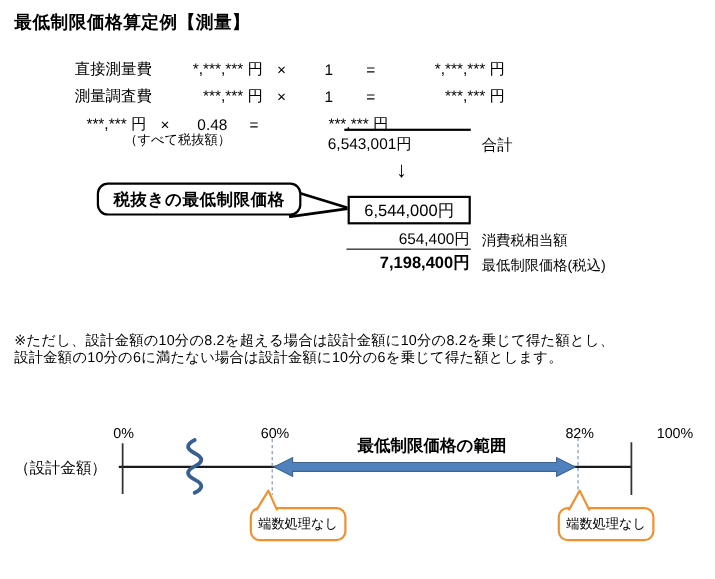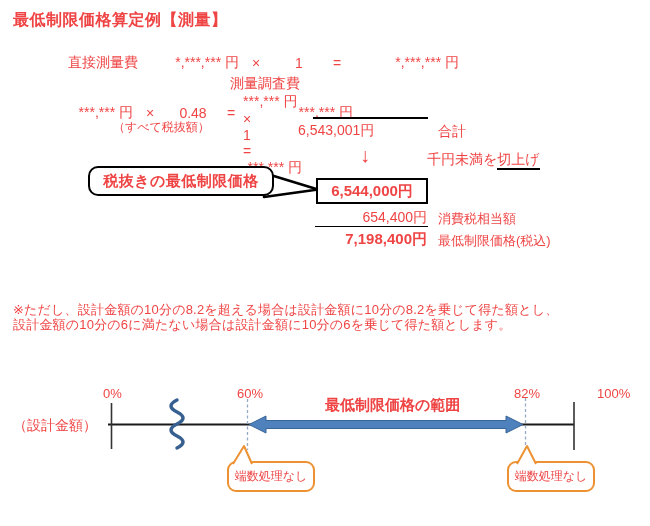--- a/index.html
+++ b/index.html
@@ -1,18 +1,18 @@
 <!DOCTYPE html>
 <html><head>
 <meta charset="utf-8">
 <style>
   html,body{margin:0;padding:0;background:#fff;}
   #canvas{
     position:relative;width:650px;height:526px;background:#ffffff;
-    font-family:"Liberation Sans","DejaVu Sans",sans-serif;color:#ef4444;
+    font-family:"Liberation Sans","DejaVu Sans",sans-serif;color:#000000;
     overflow:hidden;
   }
   .abs{position:absolute;}
   #title{left:13px;top:10px;font-size:16px;font-weight:bold;letter-spacing:.5px;}
   
   .calc-row{left:0;width:430px;height:25px;display:flex;align-items:center;font-size:14px;margin-left:32px;}
   .col-label{width:106px;text-align:right;}
   .col-value{width:101px;text-align:right;}
   .col-times{width:34px;text-align:center;}
   .col-mult{width:52px;text-align:center;}
@@ -27,21 +27,21 @@
   #round-note{left:427px;top:151px;font-size:14px;}
   #round-note .ul{border-bottom:2px solid #000;padding-bottom:1px;}
   #callout{
     left:88px;top:166px;width:182px;height:26px;background:#fff;
     border:2.5px solid #000;border-radius:10px;display:flex;align-items:center;
     justify-content:center;font-size:15px;font-weight:bold;z-index:2;letter-spacing:.5px;
   }
   #rounded-box{
     left:316px;top:178px;width:108px;height:22px;background:#fff;
     border:2.5px solid #000;display:flex;align-items:center;justify-content:center;
-    font-size:15px;font-weight:bold;z-index:2;
+    font-size:15px;font-weight:normal;z-index:2;
   }
   #tail-svg{left:0;top:0;width:650px;height:526px;z-index:1;pointer-events:none;}
   #tax-value{left:313px;top:209px;width:114px;text-align:right;font-size:14px;}
   #tax-label{left:438px;top:210px;font-size:13px;}
   #total-line{left:315px;top:226px;width:113px;border-top:1.5px solid #000;height:0;}
   #total-value{left:313px;top:230px;width:114px;text-align:right;font-size:15px;font-weight:bold;}
   #total-label{left:438px;top:232px;font-size:13px;}
   .note{left:13px;font-size:13px;white-space:nowrap;letter-spacing:.2px;}
   #note1{top:301px;}
   #note2{top:316px;}
@@ -69,21 +69,21 @@
   <div class="abs" id="title">最低制限価格算定例【測量】</div>
 
   <div class="abs calc-row" style="top:50px;">
     <span class="col-label">直接測量費</span>
     <span class="col-value">*,***,*** 円</span>
     <span class="col-times">×</span>
     <span class="col-mult">1</span>
     <span class="col-eq">=</span>
     <span class="col-result">*,***,*** 円</span>
   </div>
-  <div class="abs calc-row" style="top:75px;flex-direction:column;">
+  <div class="abs calc-row" style="top:75px;">
     <span class="col-label">測量調査費</span>
     <span class="col-value">***,*** 円</span>
     <span class="col-times">×</span>
     <span class="col-mult">1</span>
     <span class="col-eq">=</span>
     <span class="col-result">***,*** 円</span>
   </div>
   <div class="abs calc-row" style="top:100px;">
     <span class="col-value">***,*** 円</span>
     <span class="col-times">×</span>
@@ -92,21 +92,20 @@
     <span class="col-result">***,*** 円</span>
   </div>
 
   <div class="abs" id="taxnote">（すべて税抜額）</div>
 
   <div class="abs hline" id="subtotal-line"></div>
   <div class="abs" id="subtotal-value">6,543,001円</div>
   <div class="abs" id="subtotal-label">合計</div>
 
   <div class="abs" id="down-arrow">↓</div>
-  <div class="abs" id="round-note"><span>千円未満を</span><span class="ul">切上げ</span></div>
 
   <svg class="abs" id="tail-svg" viewBox="0 0 650 526">
     <polygon points="264,173 318,189.5 264,197" fill="#ffffff" stroke="#000000" stroke-width="2.5" stroke-linejoin="round"></polygon>
   </svg>
 
   <div class="abs" id="callout">税抜きの最低制限価格</div>
   <div class="abs" id="rounded-box">6,544,000円</div>
 
   <div class="abs" id="tax-value">654,400円</div>
   <div class="abs" id="tax-label">消費税相当額</div>

